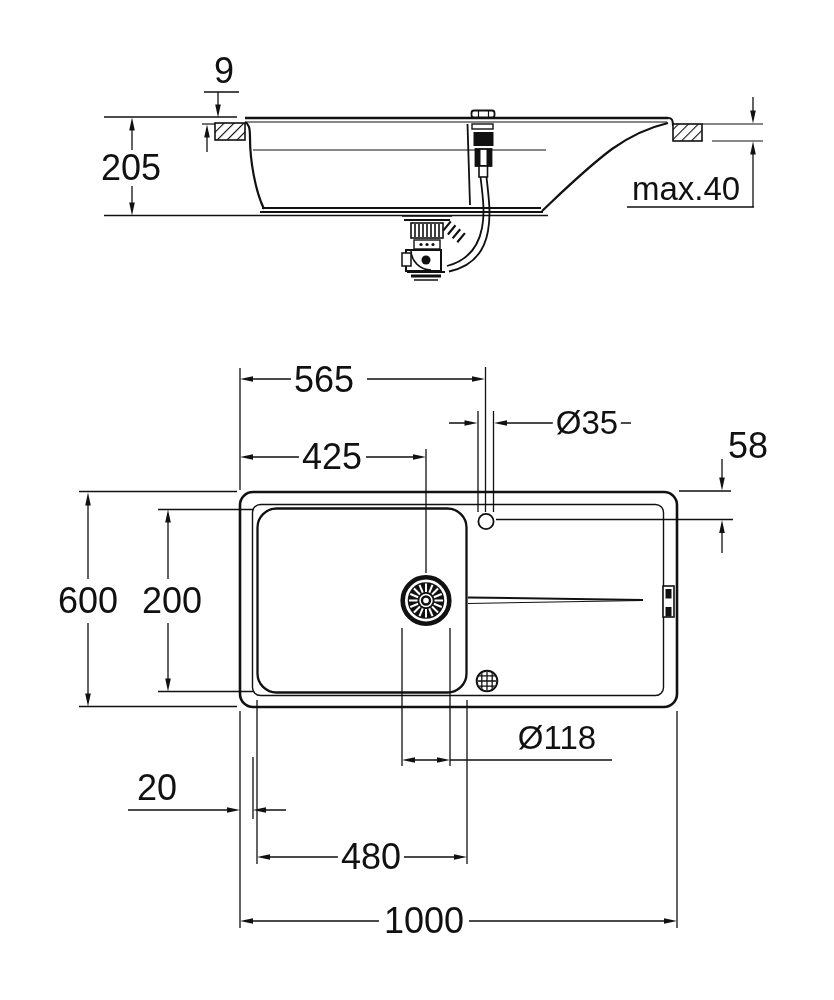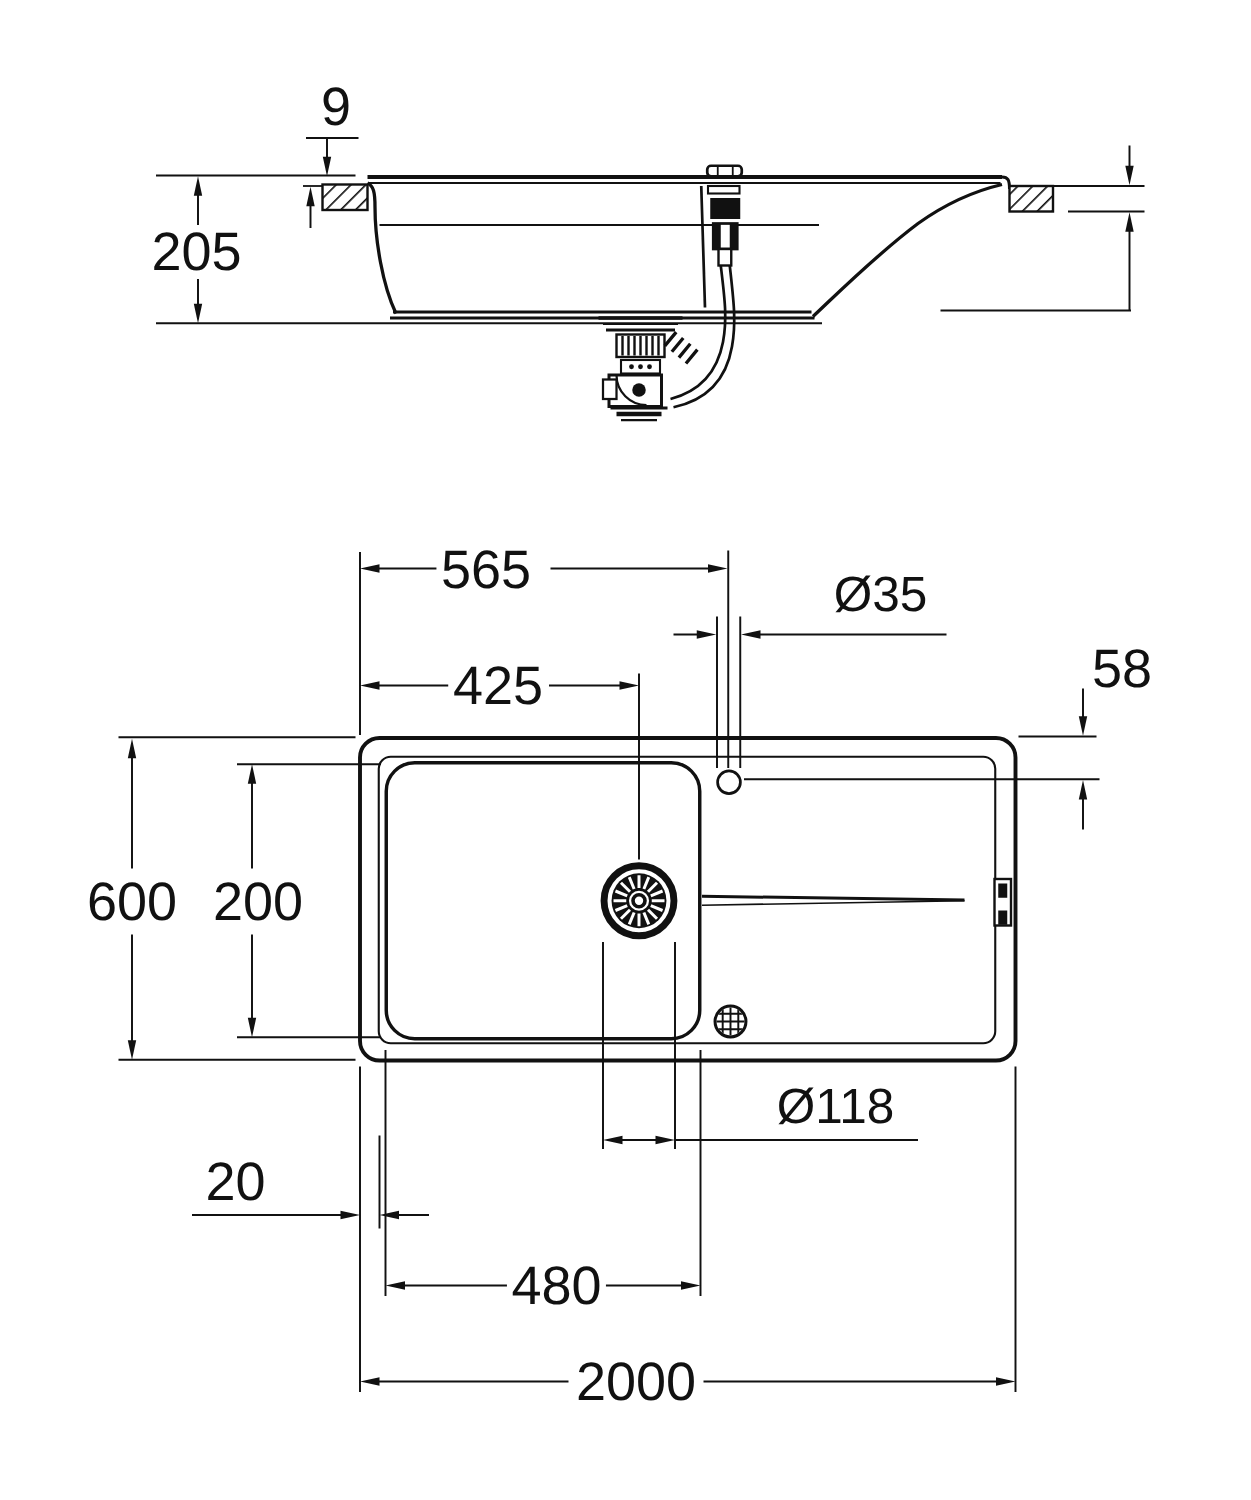--- a/index.html
+++ b/index.html
@@ -210,25 +210,26 @@
     <g>
       <path class="ln" d="M240 711 V 928 M677 711 V 928 M252 921 H 379 M469 921 H 665"></path>
       <polygon class="ar" points="240,921 253,918.2 253,923.8"></polygon>
       <polygon class="ar" points="677,921 664,918.2 664,923.8"></polygon>
     </g>
   </g>
 </svg>
 
 <div class="lbl" style="left:224px;top:71px">9</div>
 <div class="lbl" style="left:131px;top:168px">205</div>
+<div class="lbl sm" style="left:686px;top:188px">max.40</div>
 
 <div class="lbl" style="left:324px;top:380px">565</div>
-<div class="lbl sm" style="left:587px;top:396px">Ø35</div>
+<div class="lbl sm" style="left:587px;top:422px">Ø35</div>
 <div class="lbl" style="left:332px;top:457px">425</div>
 <div class="lbl" style="left:748px;top:446px">58</div>
 <div class="lbl" style="left:88px;top:601px">600</div>
 <div class="lbl" style="left:172px;top:601px">200</div>
 <div class="lbl sm" style="left:557px;top:737px">Ø118</div>
 <div class="lbl" style="left:157px;top:788px">20</div>
 <div class="lbl" style="left:371px;top:857px">480</div>
-<div class="lbl" style="left:424px;top:921px">2000</div>
+<div class="lbl" style="left:424px;top:921px">1000</div>
 
 </div>
 
 </body></html>

